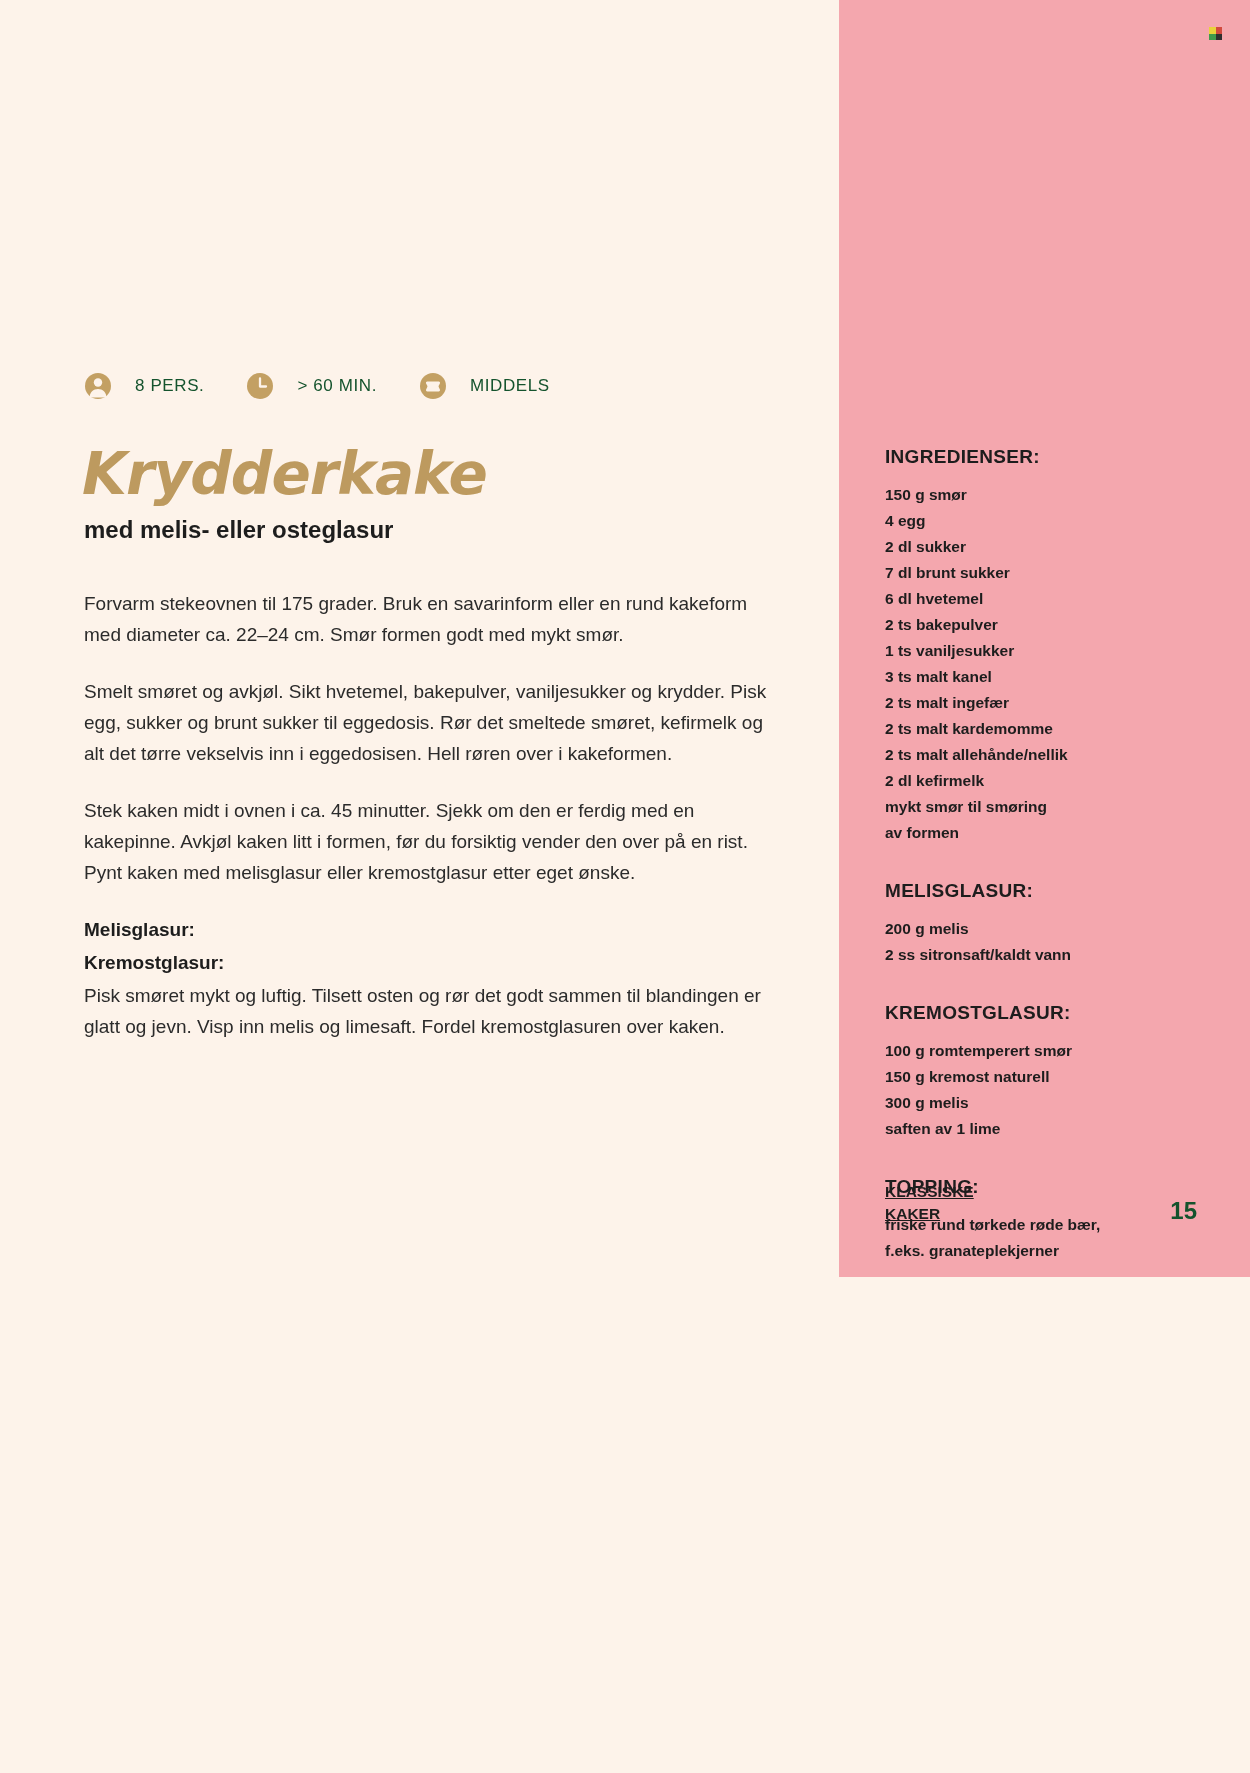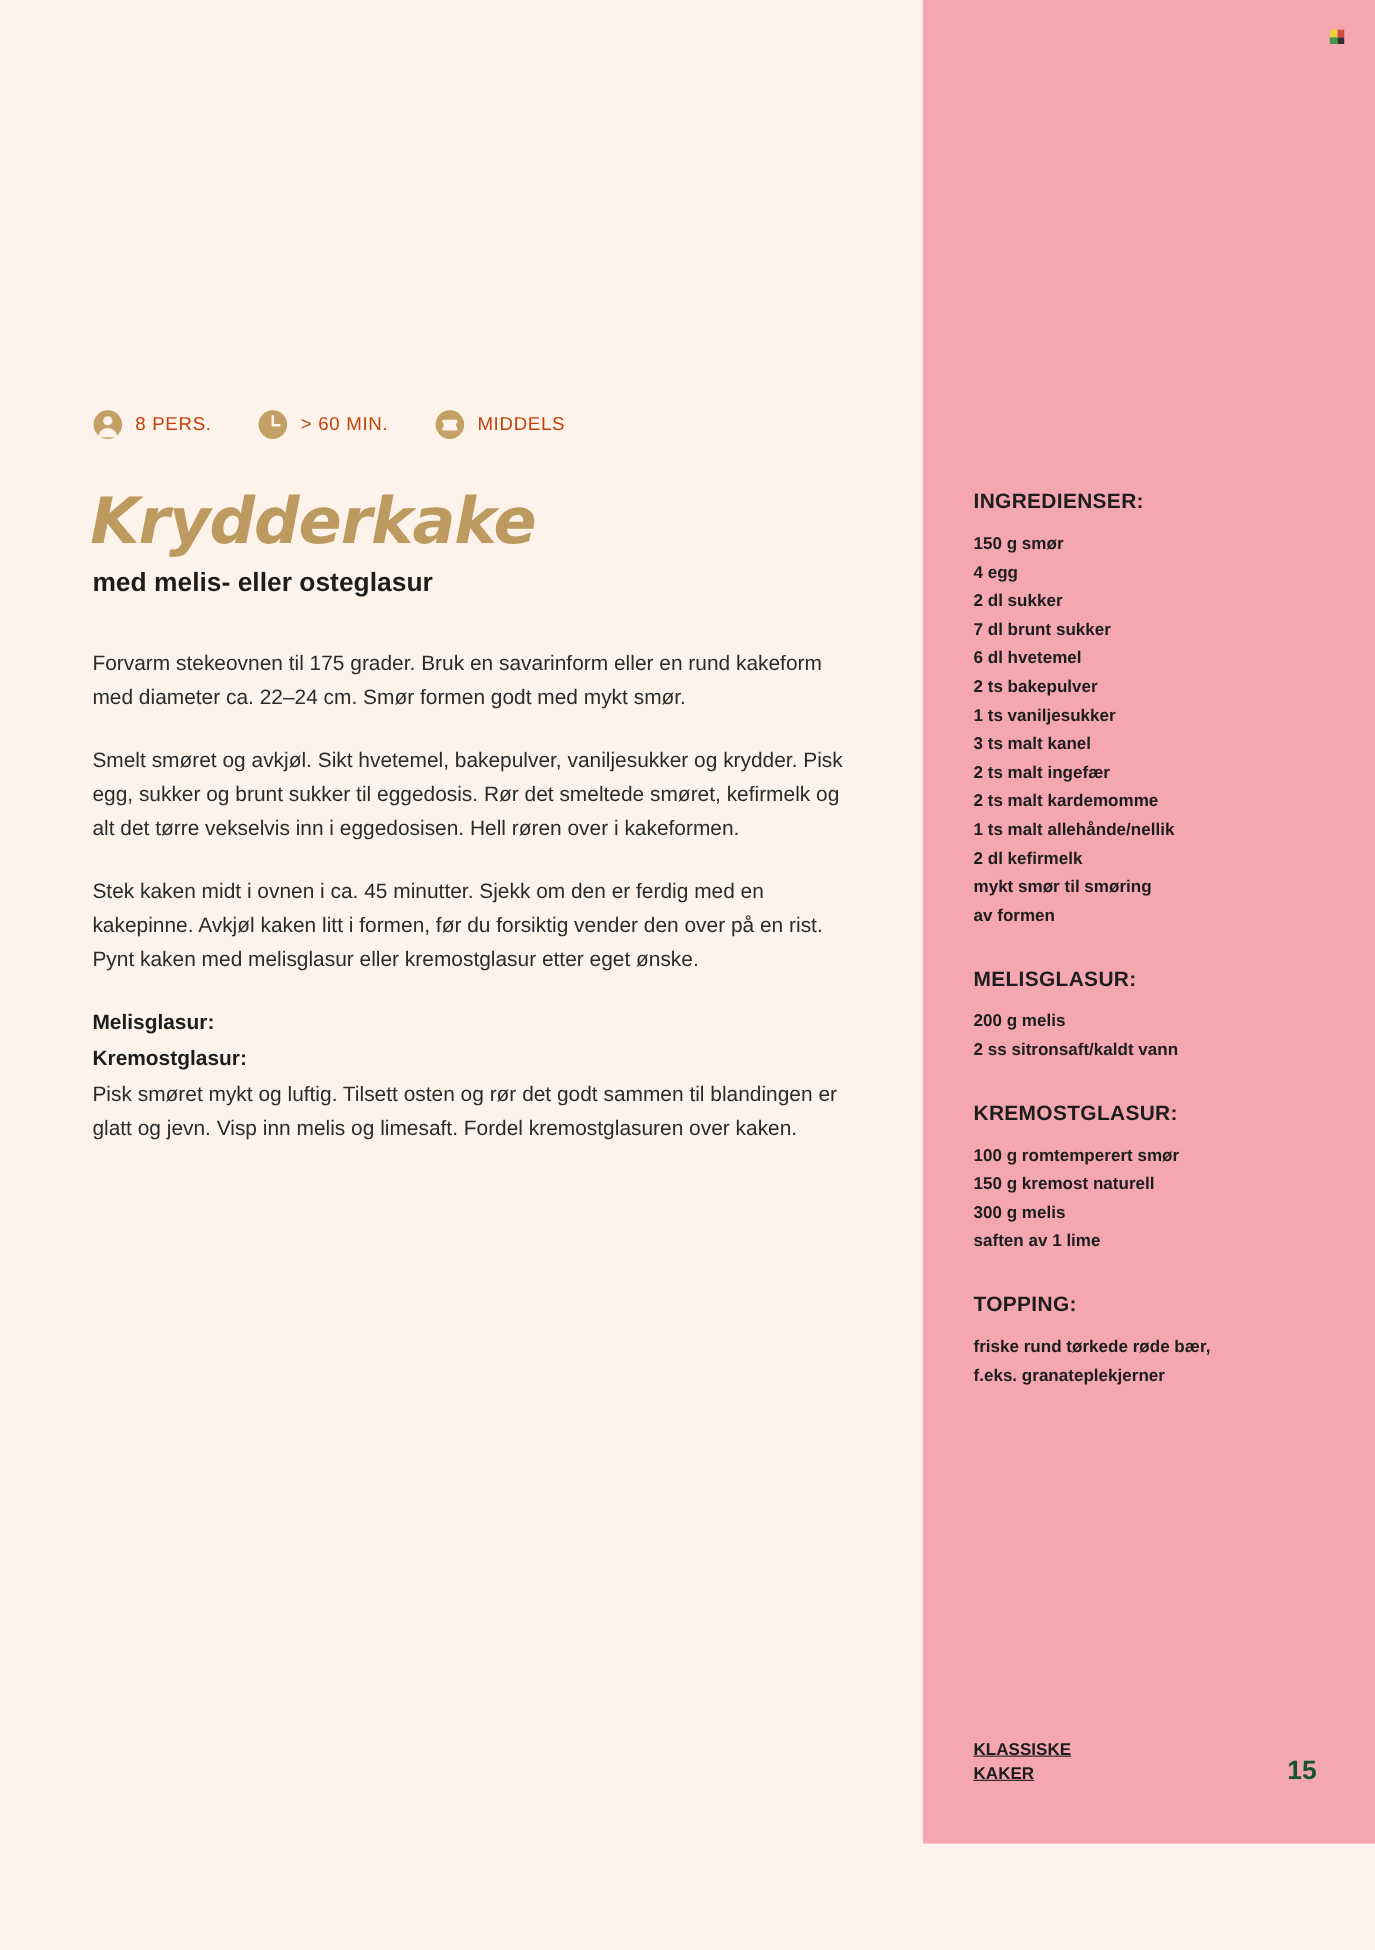--- a/index.html
+++ b/index.html
@@ -18,21 +18,21 @@
     position: absolute;
     inset: 0;
     background: #fdf3ea;
   }
   
   .side-panel {
     position: absolute;
     top: 0;
     right: 0;
     width: 411px;
-    height: 1676px;
+    height: 1277px;
     background: #f4a7ae;
   }
   .corner-mark {
     position: absolute;
     top: 27px;
     right: 28px;
     width: 13px;
     height: 13px;
   }
   .corner-mark .q {
@@ -111,22 +111,23 @@
   }
   .meta-icon {
     width: 28px;
     height: 28px;
     margin-right: 11px;
     flex: none;
     display: block;
   }
   .meta-label {
     font-size: 17px;
-    color: #c2410c;
+    color: #14532d;
     letter-spacing: 0.6px;
+    margin-left: 12px;
   }
   .title {
     position: absolute;
     top: 440px;
     left: -2px;
     font-family: "DejaVu Sans", sans-serif;
     font-style: italic;
     font-weight: bold;
     font-size: 58px;
     letter-spacing: -1px;
@@ -188,21 +189,21 @@
         <li>150 g smør</li>
         <li>4 egg</li>
         <li>2 dl sukker</li>
         <li>7 dl brunt sukker</li>
         <li>6 dl hvetemel</li>
         <li>2 ts bakepulver</li>
         <li>1 ts vaniljesukker</li>
         <li>3 ts malt kanel</li>
         <li>2 ts malt ingefær</li>
         <li>2 ts malt kardemomme</li>
-        <li>1 ts malt allehånde/nellik</li>
+        <li>2 ts malt allehånde/nellik</li>
         <li>2 dl kefirmelk</li>
         <li>mykt smør til smøring</li>
         <li>av formen</li>
       </ul>
 
       <div class="ing-head spaced">MELISGLASUR:</div>
       <ul class="ing-list">
         <li>200 g melis</li>
         <li>2 ss sitronsaft/kaldt vann</li>
       </ul>

